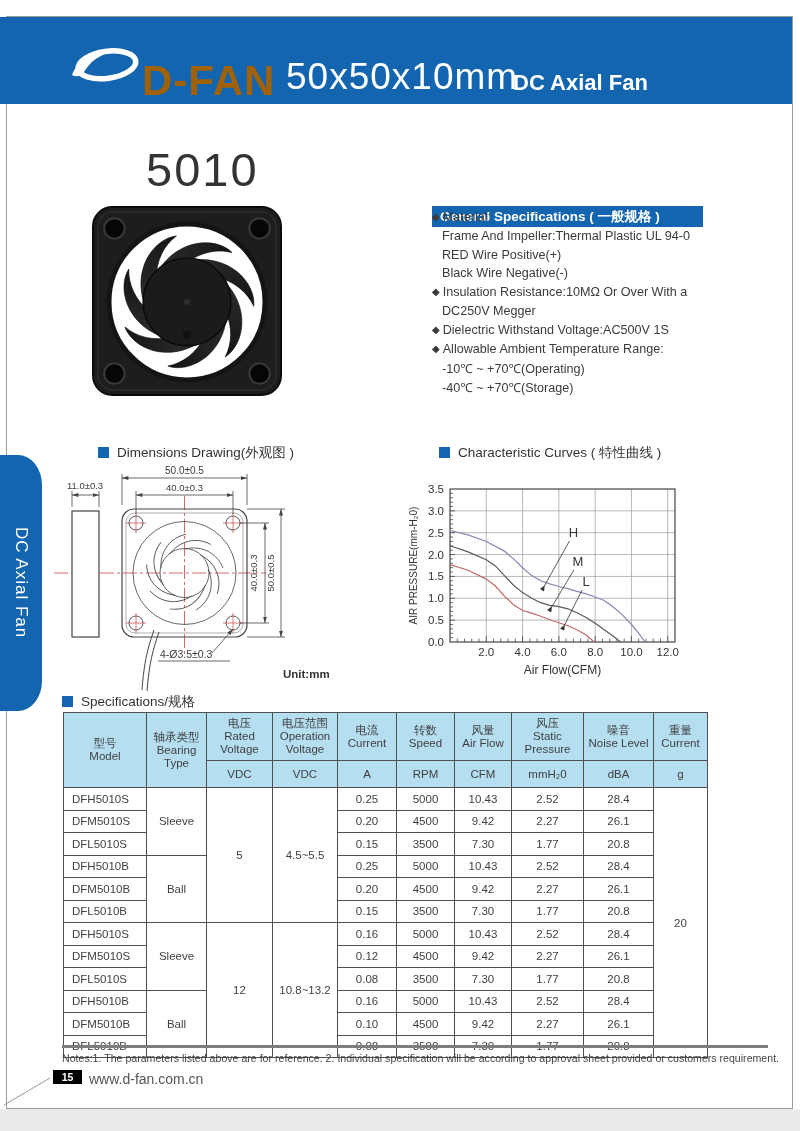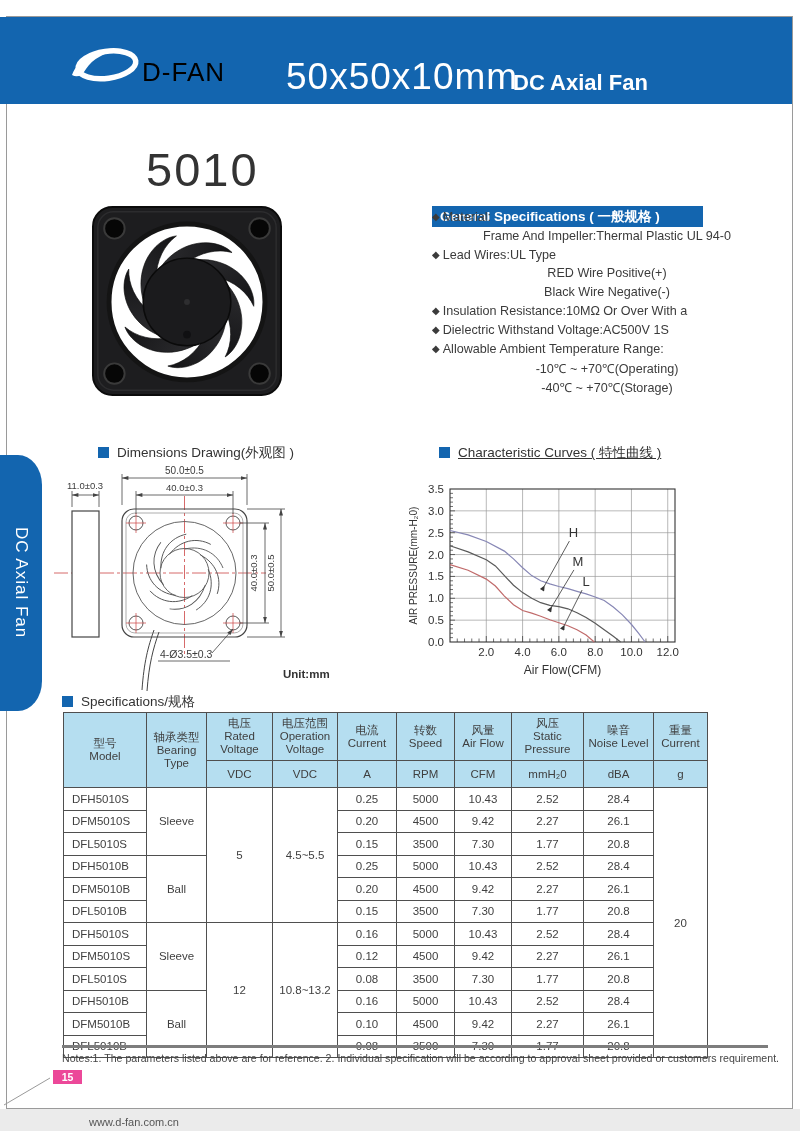--- a/index.html
+++ b/index.html
@@ -4,55 +4,55 @@
 <style>
   html,body{margin:0;padding:0;background:#ffffff;}
   #stage{position:relative;width:800px;height:1131px;background:#ffffff;overflow:hidden;
          font-family:"Liberation Sans", sans-serif;color:#3c3c3c;}
   .abs{position:absolute;}
   
   #page-border{left:6px;top:16px;width:785px;height:1091px;border:1px solid #9a9a9a;}
   #below-page{left:0;top:1109px;width:800px;height:22px;background:#ebebeb;}
   
   #header-bar{left:0;top:17px;width:792px;height:87px;background:#1365af;}
-  #brand-text{left:142px;top:57px;font-size:26px;font-weight:normal;color:#000000;letter-spacing:1px;}
+  #brand-text{left:142px;top:57px;font-size:42px;font-weight:bold;color:#a16207;letter-spacing:1px;}
   #size-title{left:286px;top:56px;font-size:37px;color:#fff;letter-spacing:1px;}
   #subtitle{left:513px;top:70px;font-size:22px;font-weight:bold;color:#fff;}
   
   #side-tab{left:0;top:455px;width:42px;height:256px;background:#1365af;
             border-top-right-radius:24px 30px;border-bottom-right-radius:24px 30px;
             display:flex;align-items:center;justify-content:center;}
   #side-tab span{writing-mode:vertical-rl;color:#fff;font-size:17px;letter-spacing:1px;}
   
   #model-title{left:146px;top:142px;font-size:47px;color:#333;letter-spacing:2px;}
   
   #gs-bar{left:432px;top:174px;width:271px;height:21px;background:#1365af;color:#fff;
           font-size:13.5px;font-weight:600;line-height:21px;padding-left:8px;box-sizing:border-box;margin-top:32px;}
   #gs-list{left:432px;top:210px;width:340px;}
   .spec-line{height:18.8px;font-size:12.6px;color:#3b3b3b;white-space:nowrap;}
-  .spec-line.indent{padding-left:10px;text-align:center;}
+  .spec-line.indent{padding-left:10px;}
   .spec-bullet{font-size:10px;margin-right:3px;vertical-align:1px;color:#3b3b3b;}
   
   .section-head{font-size:13.5px;color:#333;white-space:nowrap;}
   .blue-sq{display:inline-block;width:11px;height:11px;background:#1365af;margin-right:8px;vertical-align:-1px;}
   
   #spec-table-wrap{left:63px;top:712px;}
   #spec-table{border-collapse:collapse;table-layout:fixed;font-size:11.5px;color:#3f3f3f;border:1.5px solid #444;}
   #spec-table th,#spec-table td{border:1px solid #4f4f4f;padding:0 2px;text-align:center;overflow:hidden;}
   #spec-table th{background:#b5def0;font-weight:normal;line-height:13px;}
   #spec-table .unit-row th{height:26px;}
   #spec-table .main-row th{height:47px;}
   #spec-table td{height:21.5px;}
   #spec-table td.model-cell{text-align:left;padding-left:8px;}
   
   #notes-rule{left:62px;top:1045px;width:706px;height:2.5px;background:#7d7d7d;}
   #notes-text{left:62px;top:1052px;font-size:10.6px;color:#444;white-space:nowrap;}
-  #page-badge{left:53px;top:1070px;width:29px;height:14px;background:#ec4899;color:#fff;
+  #page-badge{left:53px;top:1070px;width:29px;height:14px;background:#000000;color:#fff;
               font-size:10.5px;font-weight:bold;text-align:center;line-height:14px;}
-  #site-text{left:89px;top:1071px;font-size:11px;color:#555;margin-top:45px;}
+  #site-text{left:89px;top:1071px;font-size:14px;color:#555;}
   svg text{font-family:"Liberation Sans", sans-serif;}
 </style>
 </head>
 <body>
 
 <div id="stage">
 
   <div class="abs" id="page-border"></div>
   <div class="abs" id="below-page"></div>
 
@@ -102,34 +102,34 @@
         <circle cx="172" cy="24" r="10.5"></circle>
       <circle cx="23" cy="173" r="10.5"></circle>
         <circle cx="172" cy="173" r="10.5"></circle>
     </g>
   </svg>
 
   <div class="abs" id="gs-bar">General Specifications ( 一般规格 )</div>
   <div class="abs" id="gs-list">
       <div class="spec-line"><span class="spec-bullet">◆</span><span>Material:</span></div>
       <div class="spec-line indent"><span>Frame And Impeller:Thermal Plastic UL 94-0</span></div>
-      <div class="spec-line"><span class="spec-bullet">◆</span><span>Lead Wires:UL Type</span></div>
       <div class="spec-line indent"><span>RED Wire Positive(+)</span></div>
       <div class="spec-line indent"><span>Black Wire Negative(-)</span></div>
       <div class="spec-line"><span class="spec-bullet">◆</span><span>Insulation Resistance:10MΩ Or Over With a</span></div>
+      <div class="spec-line indent"><span>DC250V Megger</span></div>
       <div class="spec-line"><span class="spec-bullet">◆</span><span>Dielectric Withstand Voltage:AC500V 1S</span></div>
       <div class="spec-line"><span class="spec-bullet">◆</span><span>Allowable Ambient Temperature Range:</span></div>
       <div class="spec-line indent"><span>-10℃ ~ +70℃(Operating)</span></div>
       <div class="spec-line indent"><span>-40℃ ~ +70℃(Storage)</span></div>
     </div>
 
   <div class="abs section-head" style="left:62px;top:444px;padding-left:36px;">
     <span class="blue-sq"></span><span>Dimensions Drawing(外观图 )</span>
   </div>
-  <div class="abs section-head" style="left:439px;top:444px;text-decoration:underline;">
+  <div class="abs section-head" style="left:439px;top:444px;">
     <span class="blue-sq"></span><span>Characteristic Curves ( 特性曲线 )</span>
   </div>
 
   <svg class="abs" style="left:52px;top:462px;" width="335" height="235" viewBox="0 0 335 235">
     <defs>
       <marker id="arrE" markerWidth="9" markerHeight="6" refX="8" refY="3" orient="auto">
         <path d="M8,3 L0,0.5 L0,5.5 z" fill="#444"></path>
       </marker>
       <marker id="arrS" markerWidth="9" markerHeight="6" refX="0" refY="3" orient="auto">
         <path d="M0,3 L8,0.5 L8,5.5 z" fill="#444"></path>

